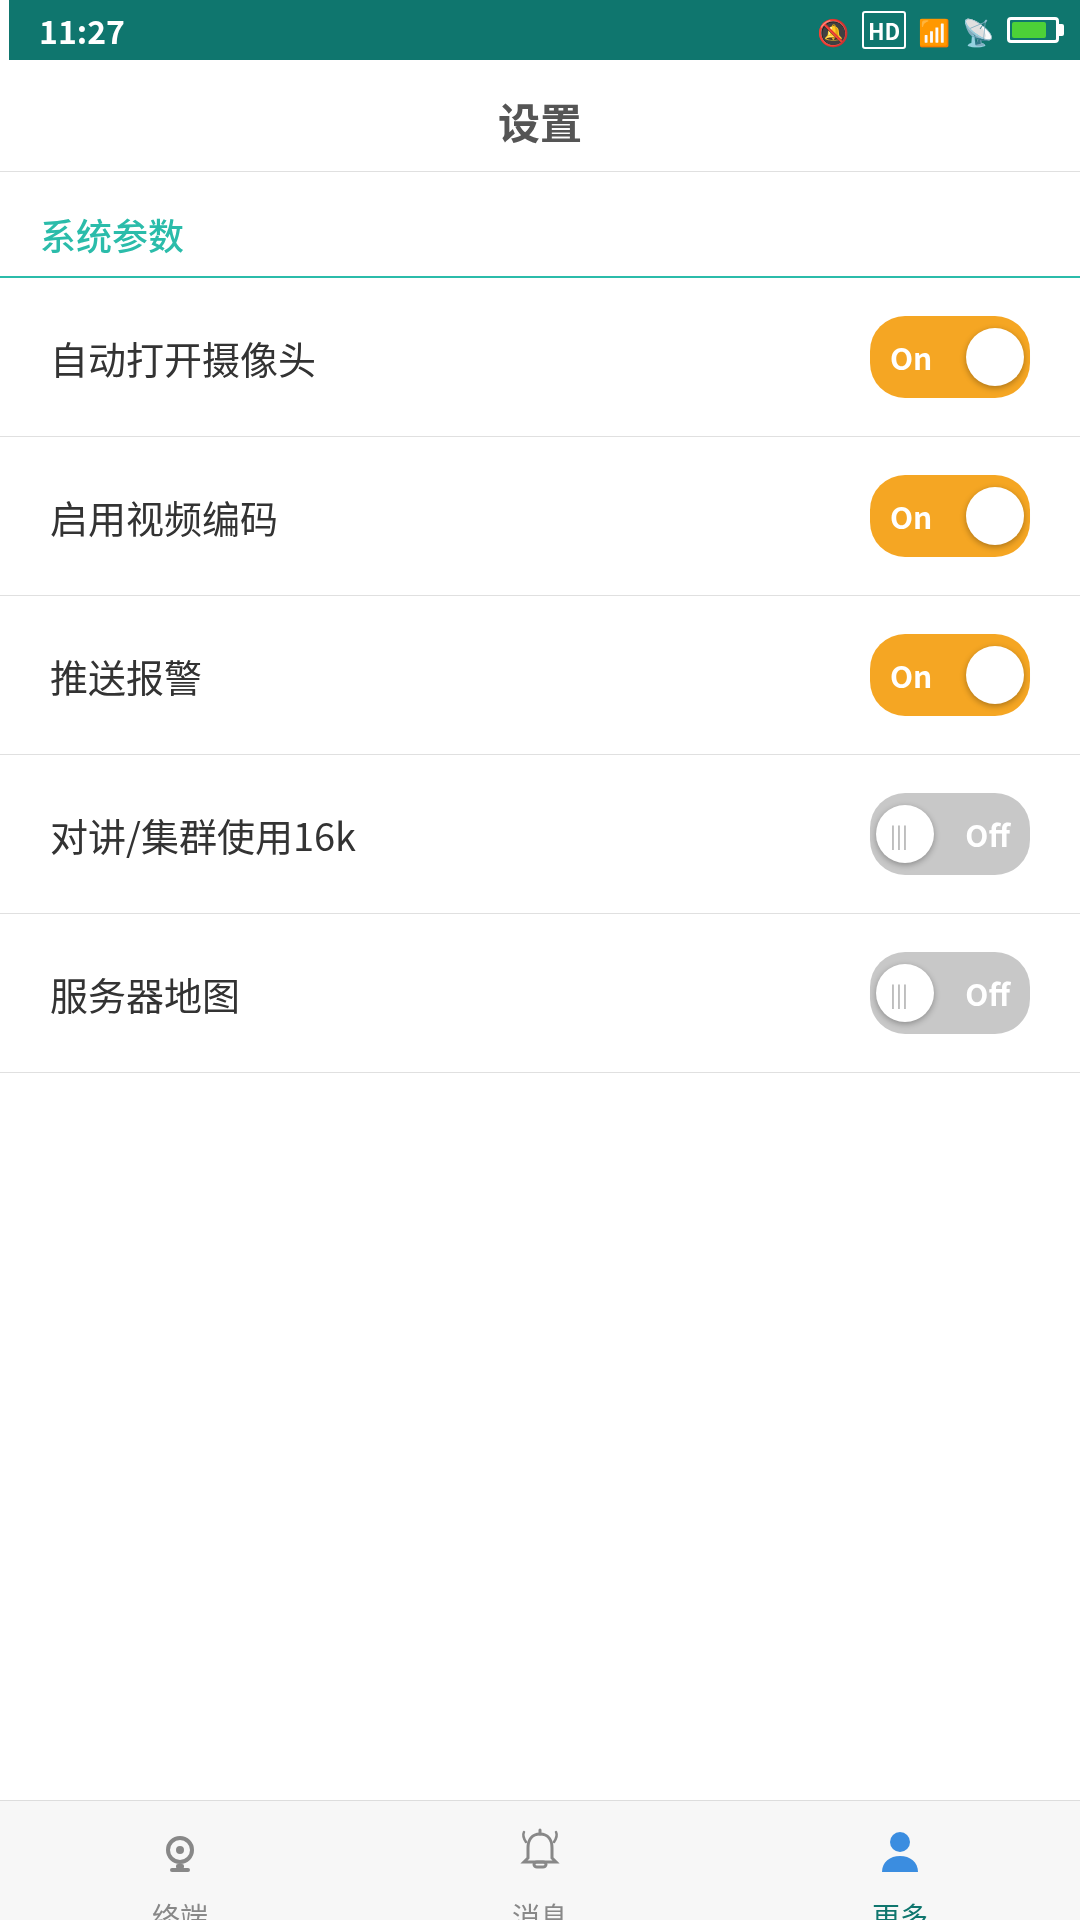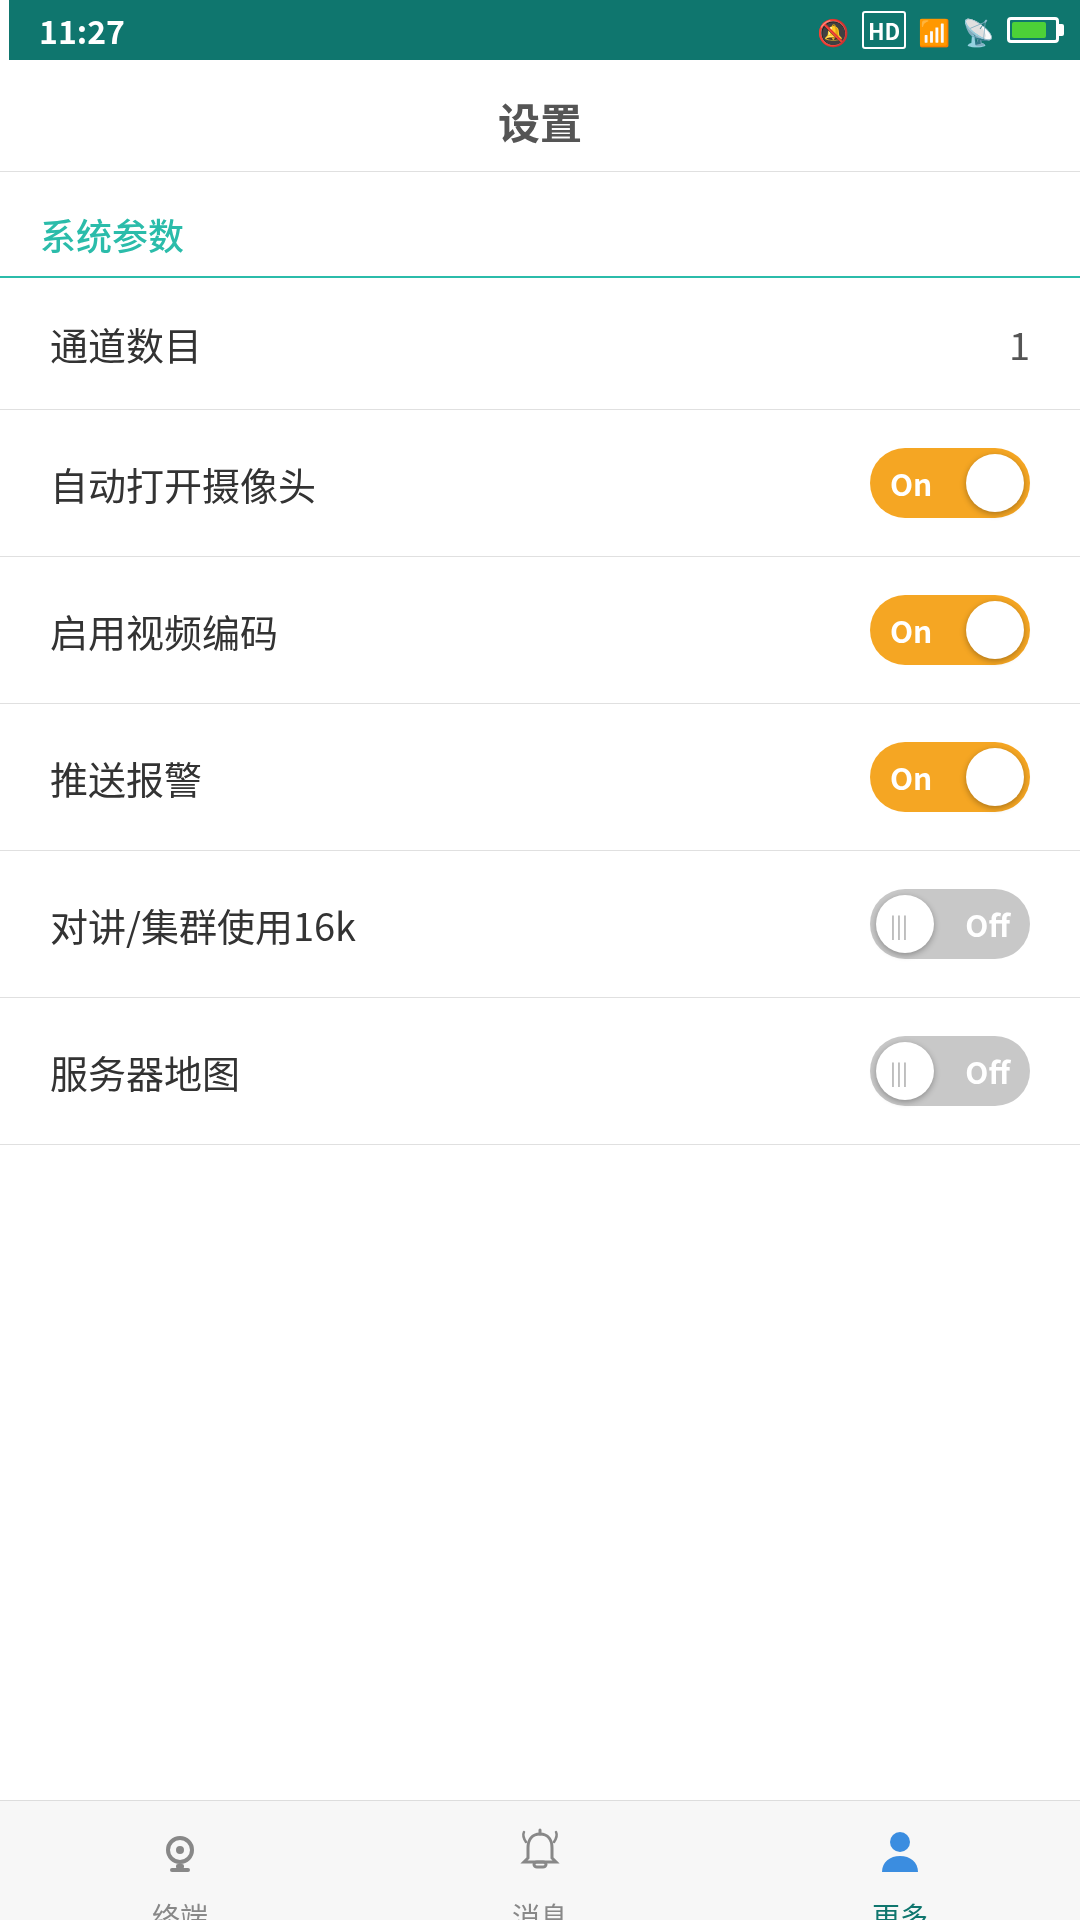--- a/index.html
+++ b/index.html
@@ -116,21 +116,21 @@
       color: #333;
     }
     .settings-row-value {
       font-size: 38px;
       color: #555;
     }
 
     
     .toggle-switch {
       width: 160px;
-      height: 70px;
+      height: 82px;
       border-radius: 35px;
       position: relative;
       display: flex;
       align-items: center;
       cursor: pointer;
       flex-shrink: 0;
     }
     .toggle-switch.on {
       background: #f5a623;
       justify-content: flex-start;
@@ -239,24 +239,20 @@
 
 <div class="content">
 
 
   <div>
     <div class="section-header">
       <span>系统参数</span>
     </div>
     <div class="section-divider"></div>
 
-    <div class="settings-row">
-      <span class="settings-row-label">通道数目</span>
-      <span class="settings-row-value">1</span>
-    </div>
 
     <div class="settings-row">
       <span class="settings-row-label">自动打开摄像头</span>
       <div class="toggle-switch on">
         <span class="toggle-label">On</span>
         <span class="toggle-lines">|||</span>
         <div class="toggle-knob"></div>
       </div>
     </div>
 

